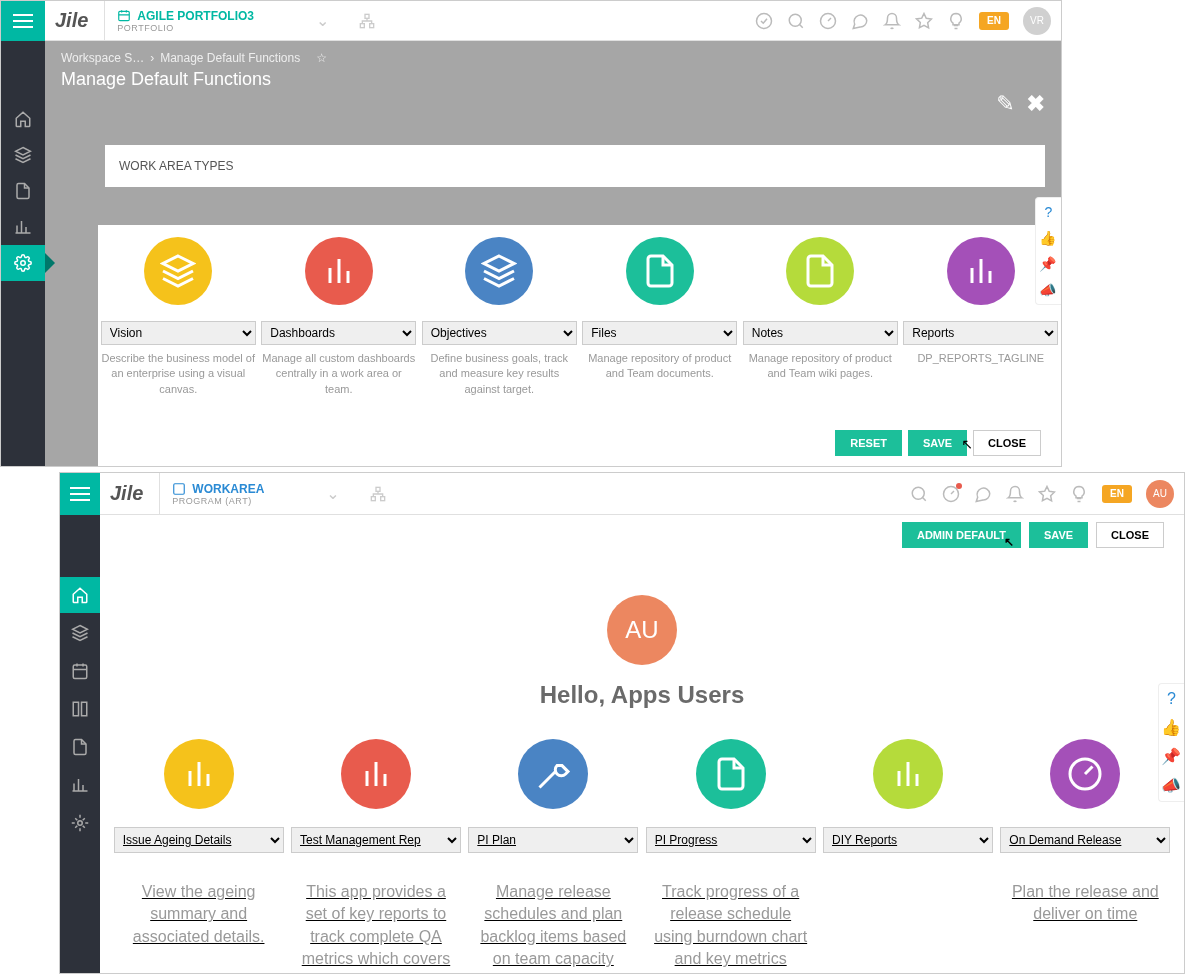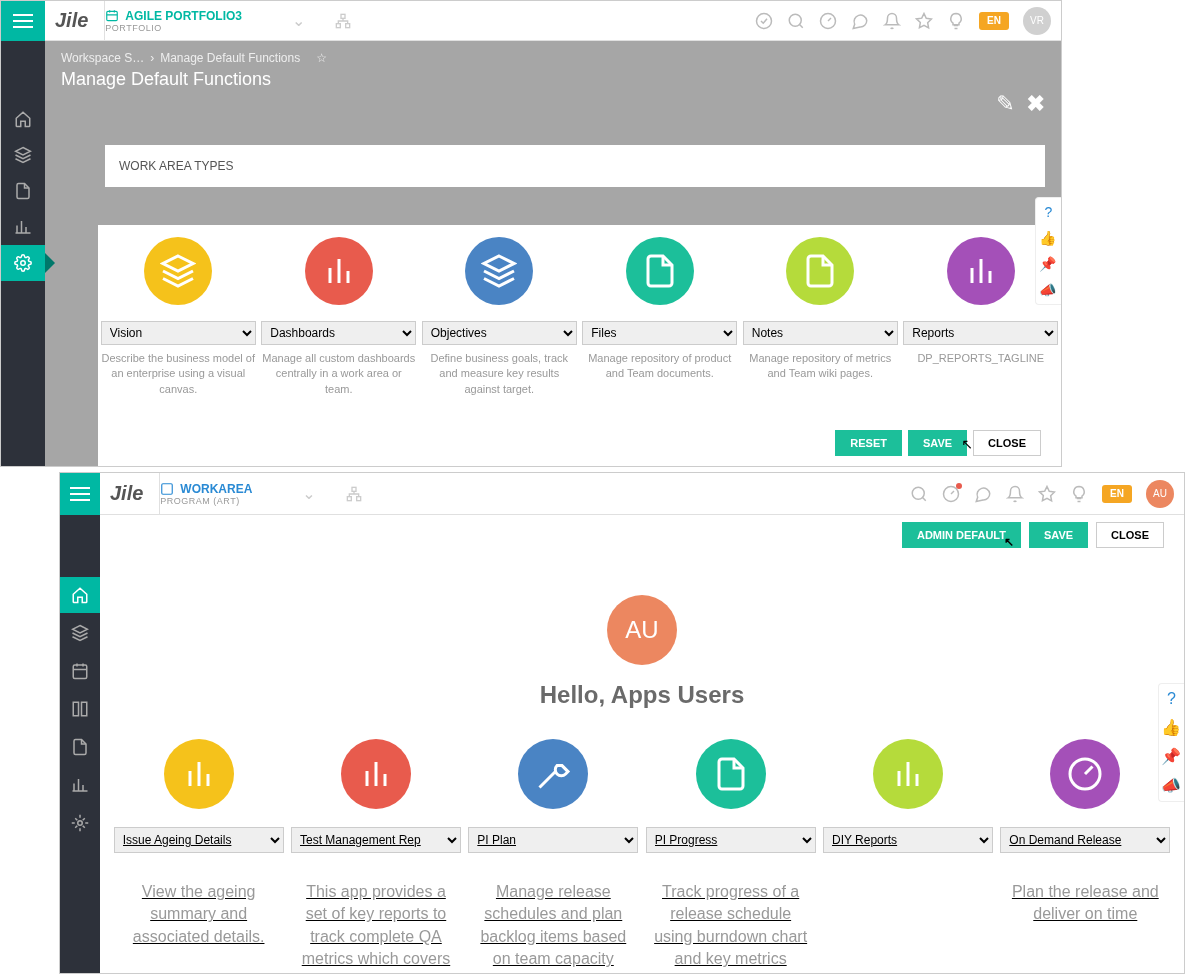--- a/index.html
+++ b/index.html
@@ -9,21 +9,21 @@
 .shot1 { position: absolute; top: 0; left: 0; width: 1062px; height: 467px; border: 1px solid #ccc; background: #fff; }
 
 .s1-sidebar { position: absolute; top: 0; left: 0; width: 44px; height: 100%; background: #2d313a; }
 .s1-sidebar .hamburger { width: 44px; height: 40px; background: #00b8a3; display: flex; align-items: center; justify-content: center; }
 .s1-sidebar .icon-box { width: 44px; height: 36px; display: flex; align-items: center; justify-content: center; color: #aaa; }
 .s1-sidebar .icon-box.active { background: #00b8a3; color: #fff; position: relative; }
 .s1-sidebar .icon-box.active::after { content: ""; position: absolute; right: -10px; top: 50%; transform: translateY(-50%); border-left: 10px solid #00b8a3; border-top: 10px solid transparent; border-bottom: 10px solid transparent; }
 
 .s1-topbar { position: absolute; top: 0; left: 44px; right: 0; height: 40px; background: #fff; border-bottom: 1px solid #e0e0e0; display: flex; align-items: center; padding: 0 10px; }
 .s1-logo { color: #555; font-weight: bold; font-size: 20px; margin-right: 16px; font-style: italic; }
-.s1-workarea { border-left: 1px solid #e0e0e0; padding: 0 0; height: 100%; display: flex; flex-direction: column; justify-content: center; }
+.s1-workarea { border-left: 1px solid #e0e0e0; padding: 0 12px; height: 100%; display: flex; flex-direction: column; justify-content: center; }
 .s1-workarea .row1 { color: #00b8a3; font-weight: bold; font-size: 12px; display: flex; align-items: center; gap: 6px; }
 .s1-workarea .row2 { color: #999; font-size: 9px; letter-spacing: 0.5px; }
 .s1-topbar-right { margin-left: auto; display: flex; align-items: center; gap: 14px; color: #bbb; }
 .s1-lang { background: #f5a623; color: #fff; width: 30px; height: 18px; border-radius: 3px; font-size: 10px; font-weight: bold; display: flex; align-items: center; justify-content: center; }
 .s1-avatar { width: 28px; height: 28px; border-radius: 50%; background: #d0d0d0; color: #fff; font-size: 10px; display: flex; align-items: center; justify-content: center; }
 
 .s1-content { position: absolute; top: 40px; left: 44px; right: 0; bottom: 0; background: rgba(0,0,0,0.35); }
 .s1-breadcrumb-bar { padding: 10px 16px 6px; color: #fff; }
 .s1-breadcrumb { font-size: 12px; color: #eee; display: flex; align-items: center; gap: 6px; }
 .s1-page-title { font-size: 18px; color: #fff; margin-top: 4px; font-weight: 300; }
@@ -247,21 +247,21 @@
         </div>
 
         <div class="s1-card">
           <div class="circle c-lime">
             <svg width="36" height="36" viewBox="0 0 24 24" fill="none" stroke="#fff" stroke-width="2">
                 <path d="M14 2H6a2 2 0 00-2 2v16a2 2 0 002 2h12a2 2 0 002-2V8z"></path>
                 <path d="M14 2v6h6"></path>
               </svg>
           </div>
           <select><option>Notes</option></select>
-          <div class="desc">Manage repository of metrics and Team wiki pages.</div>
+          <div class="desc">Manage repository of product and Team wiki pages.</div>
         </div>
 
         <div class="s1-card">
           <div class="circle c-purple">
             <svg width="36" height="36" viewBox="0 0 24 24" fill="none" stroke="#fff" stroke-width="2">
                 <path d="M6 20V10M12 20V4M18 20v-8"></path>
               </svg>
           </div>
           <select><option>Reports</option></select>
           <div class="desc">DP_REPORTS_TAGLINE</div>

